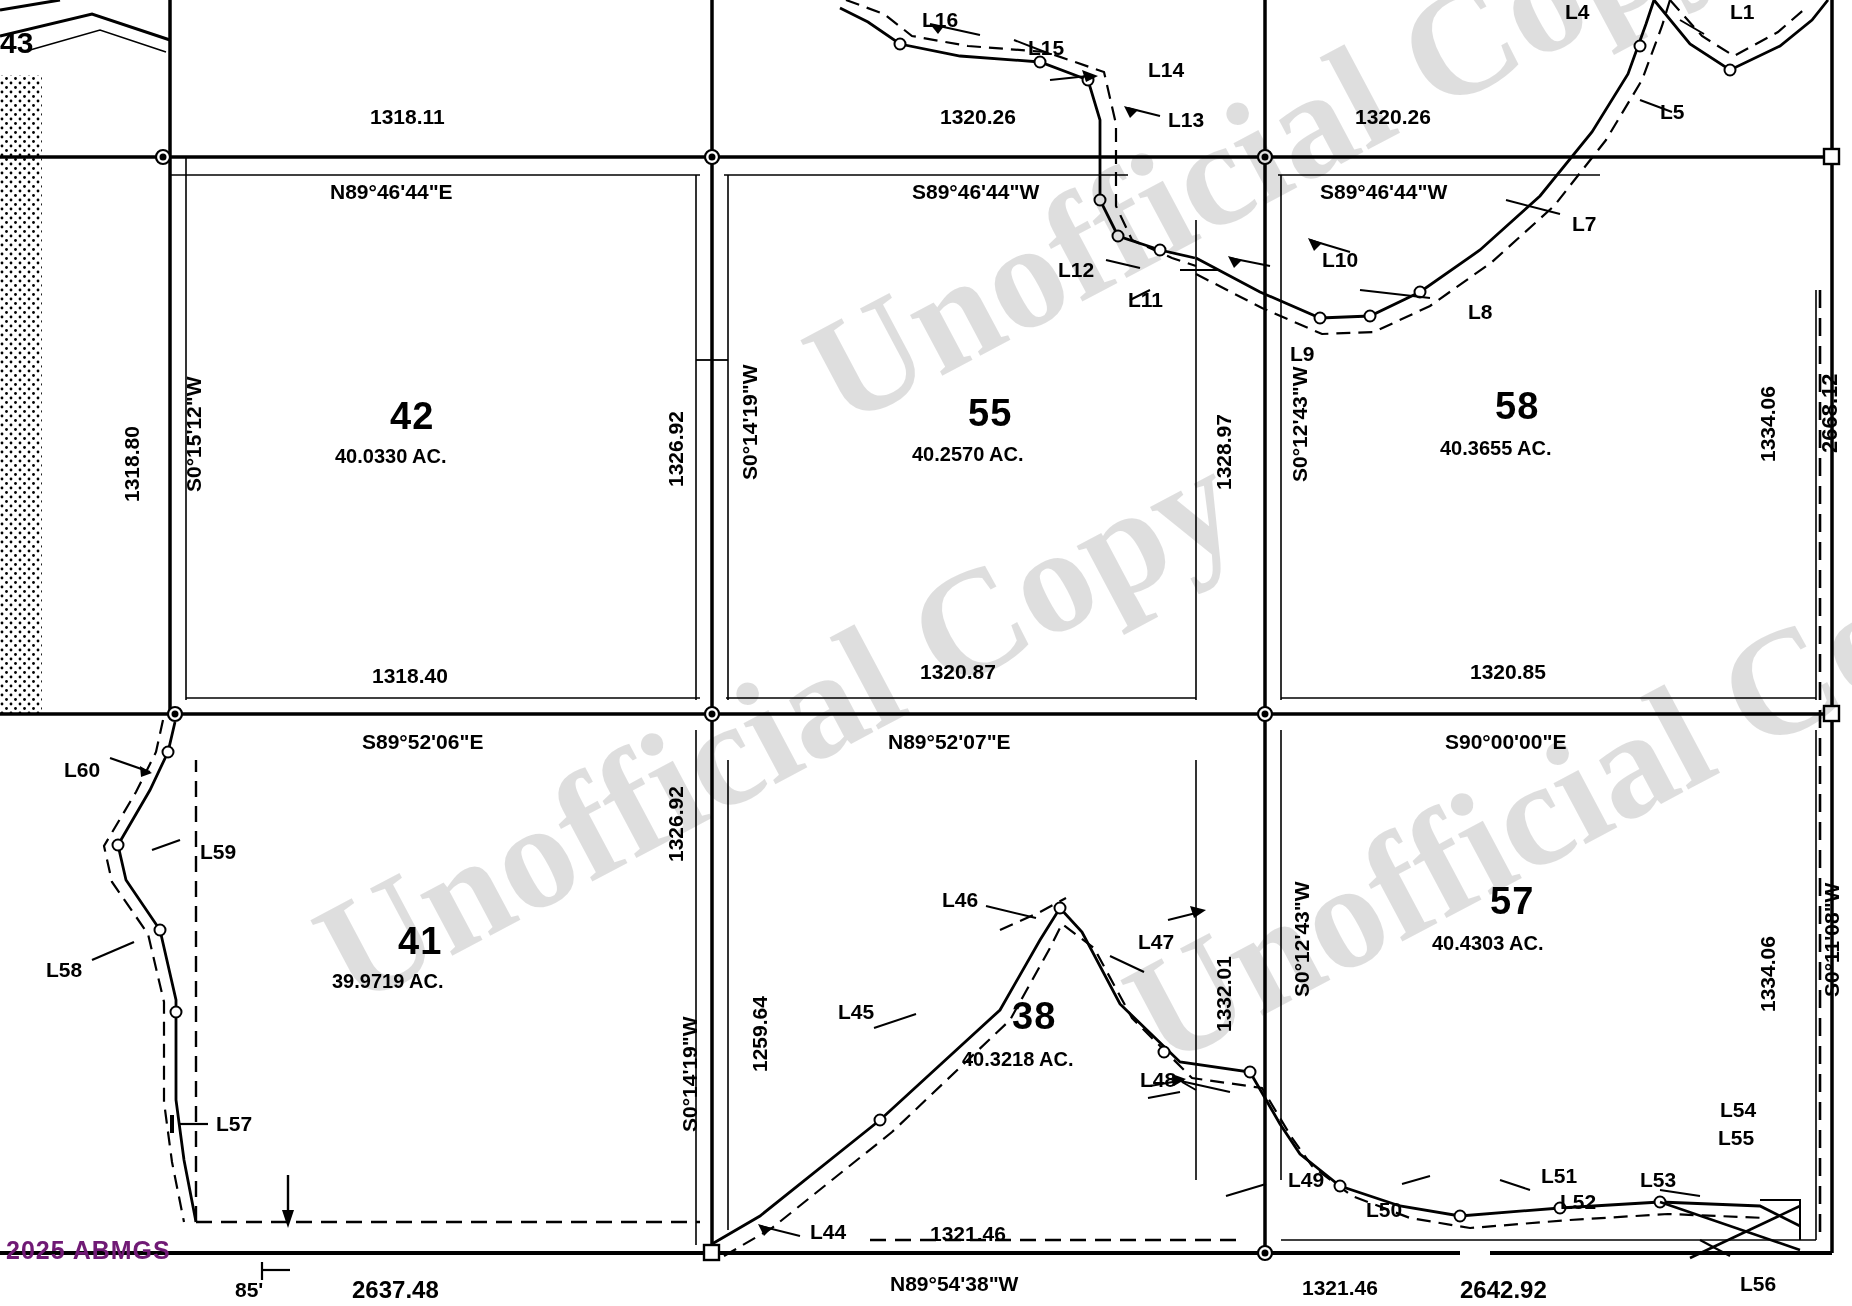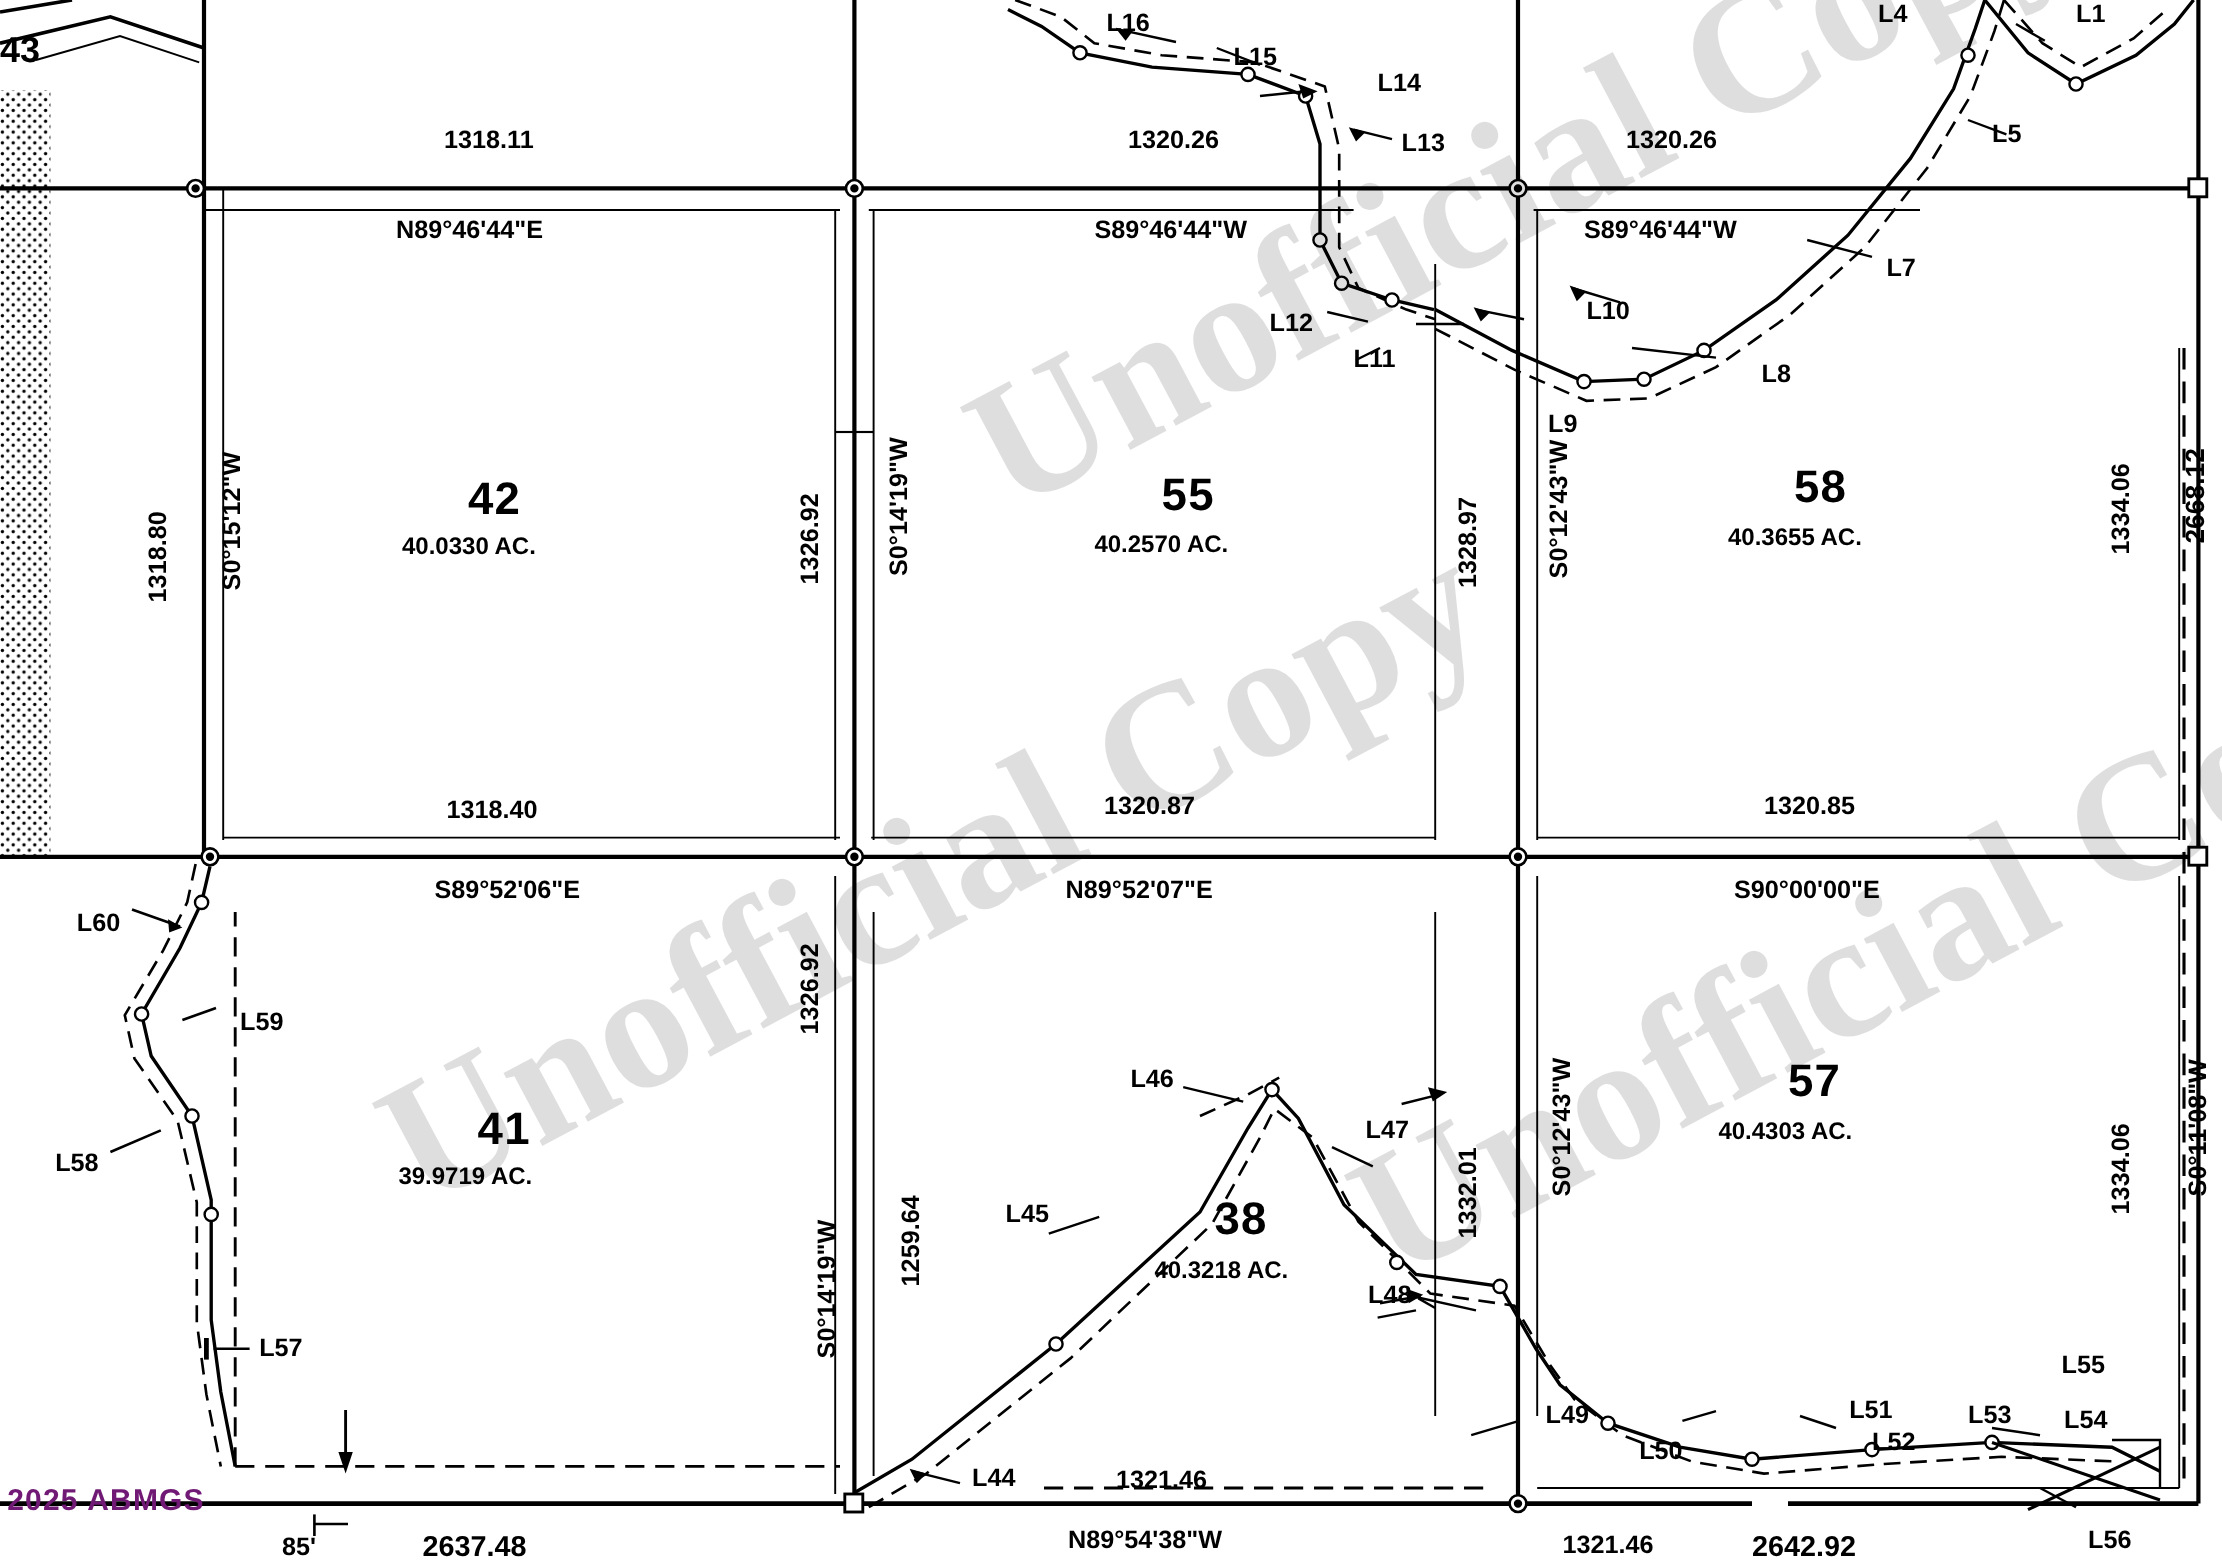--- a/index.html
+++ b/index.html
@@ -306,19 +306,19 @@
 <div class="lbl leader" style="left:810px;top:1220px;">L44</div>
 <div class="lbl leader" style="left:838px;top:1000px;">L45</div>
 <div class="lbl leader" style="left:942px;top:888px;">L46</div>
 <div class="lbl leader" style="left:1138px;top:930px;">L47</div>
 <div class="lbl leader" style="left:1140px;top:1068px;">L48</div>
 <div class="lbl leader" style="left:1288px;top:1168px;">L49</div>
 <div class="lbl leader" style="left:1366px;top:1198px;">L50</div>
 <div class="lbl leader" style="left:1541px;top:1164px;">L51</div>
 <div class="lbl leader" style="left:1560px;top:1190px;">L52</div>
 <div class="lbl leader" style="left:1640px;top:1168px;">L53</div>
-<div class="lbl leader" style="left:1720px;top:1172px;">L54</div>
+<div class="lbl leader" style="left:1720px;top:1098px;">L54</div>
 <div class="lbl leader" style="left:1718px;top:1126px;">L55</div>
 <div class="lbl leader" style="left:1740px;top:1272px;">L56</div>
 <div class="lbl leader" style="left:216px;top:1112px;">L57</div>
 <div class="lbl leader" style="left:46px;top:958px;">L58</div>
 <div class="lbl leader" style="left:200px;top:840px;">L59</div>
 <div class="lbl leader" style="left:64px;top:758px;">L60</div>
 
 </body></html>

